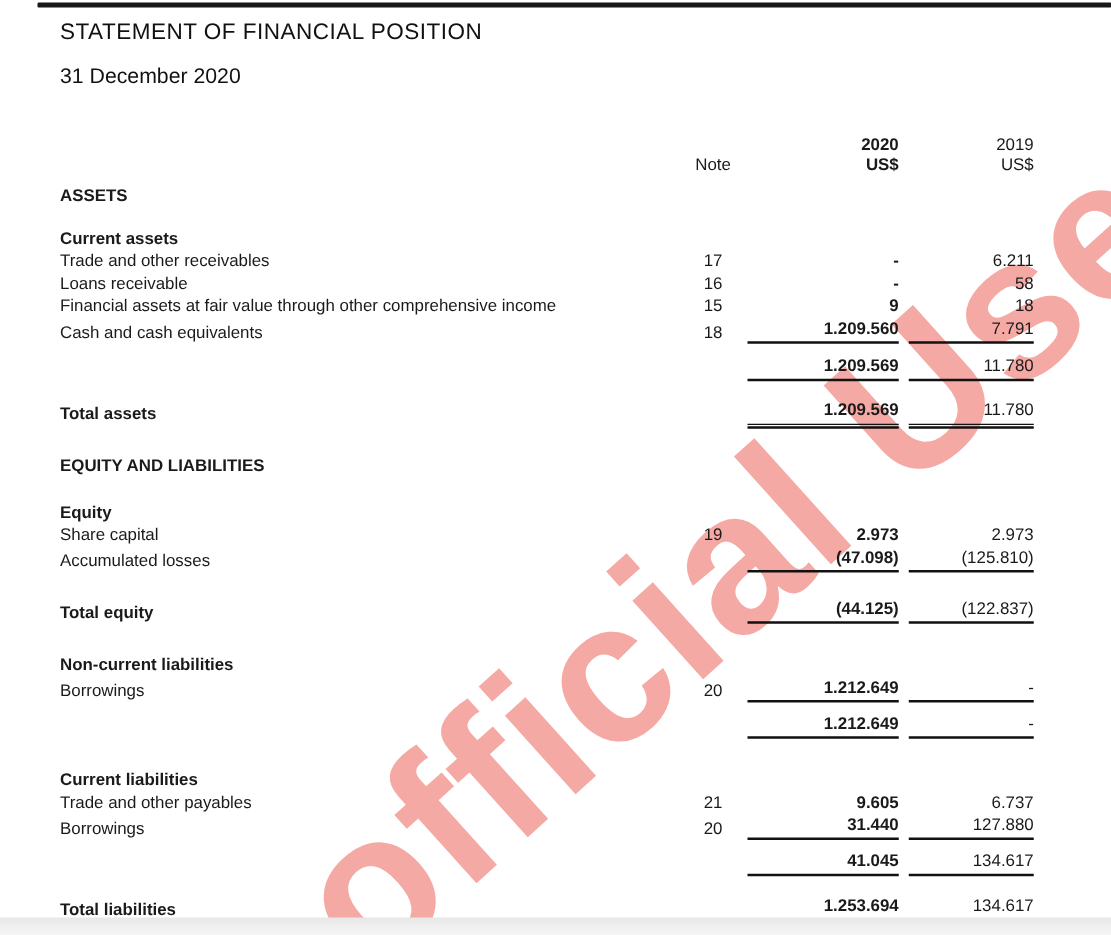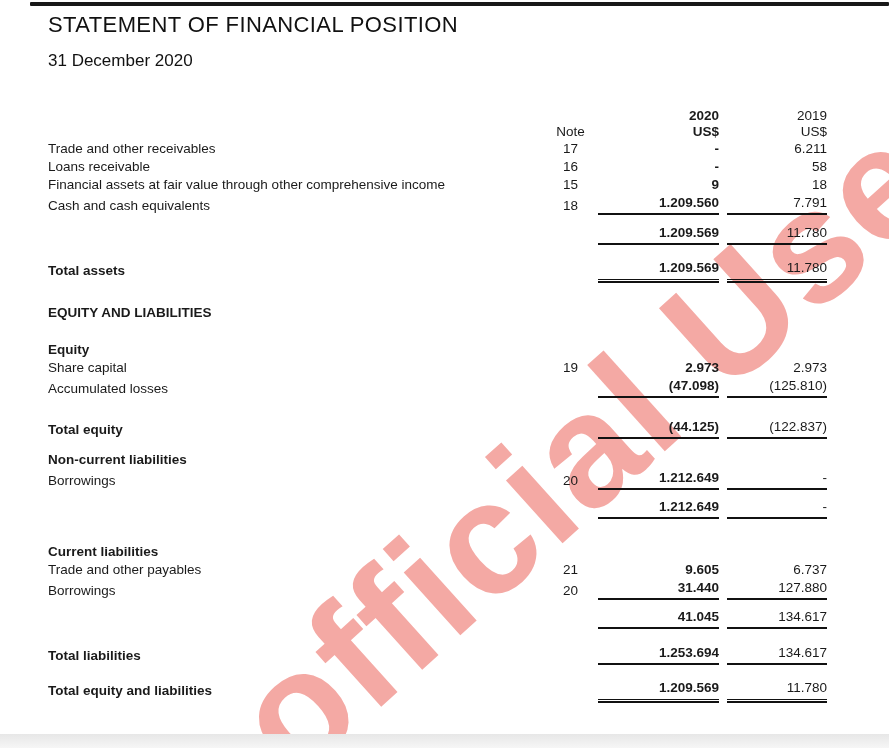--- a/index.html
+++ b/index.html
@@ -30,21 +30,21 @@
   .bottom-band{
     position:absolute;left:0;right:0;bottom:0;height:14px;
     background:linear-gradient(#e7e7e7,#f6f6f6);
     z-index:2;
   }
   .content{
     position:relative;z-index:1;
     padding:12px 62px 0 48px;
   }
   .title{
-    font-size:22px;font-weight:normal;letter-spacing:0.4px;
+    font-size:18px;font-weight:normal;letter-spacing:0.4px;
     margin:0;line-height:26px;color:#111;
   }
   .subtitle{
     font-size:17px;line-height:22px;margin-top:12px;color:#111;
   }
   .hdr{
     display:flex;align-items:flex-end;
     margin-top:36px;
     font-size:13.5px;line-height:16px;
   }
@@ -88,20 +88,32 @@
         <div class="b">2020</div>
         <div class="b">US$</div>
       </div>
       <div class="c-2019">
         <div>2019</div>
         <div>US$</div>
       </div>
     </div>
 
     <div id="rows">
+        <div class="row style-section" style="margin-top: 8px;">
+    <div class="c-label">ASSETS</div>
+    <div class="c-note"></div>
+    <div class="c-2020 val v2020"></div>
+    <div class="c-2019 val v2019"></div>
+  </div>
+        <div class="row style-subsection" style="margin-top: 16px;">
+    <div class="c-label">Current assets</div>
+    <div class="c-note"></div>
+    <div class="c-2020 val v2020"></div>
+    <div class="c-2019 val v2019"></div>
+  </div>
         <div class="row style-item">
     <div class="c-label">Trade and other receivables</div>
     <div class="c-note">17</div>
     <div class="c-2020 val v2020">-</div>
     <div class="c-2019 val v2019">6.211</div>
   </div>
         <div class="row style-item">
     <div class="c-label">Loans receivable</div>
     <div class="c-note">16</div>
     <div class="c-2020 val v2020">-</div>
@@ -154,21 +166,21 @@
     <div class="c-note"></div>
     <div class="c-2020 val v2020">(47.098)</div>
     <div class="c-2019 val v2019">(125.810)</div>
   </div>
         <div class="row style-total ul-single" style="margin-top: 20px;">
     <div class="c-label">Total equity</div>
     <div class="c-note"></div>
     <div class="c-2020 val v2020">(44.125)</div>
     <div class="c-2019 val v2019">(122.837)</div>
   </div>
-        <div class="row style-subsection" style="margin-top: 12px;">
+        <div class="row style-subsection" style="margin-top: 24px;">
     <div class="c-label">Non-current liabilities</div>
     <div class="c-note"></div>
     <div class="c-2020 val v2020"></div>
     <div class="c-2019 val v2019"></div>
   </div>
         <div class="row style-item ul-single">
     <div class="c-label">Borrowings</div>
     <div class="c-note">20</div>
     <div class="c-2020 val v2020">1.212.649</div>
     <div class="c-2019 val v2019">-</div>

